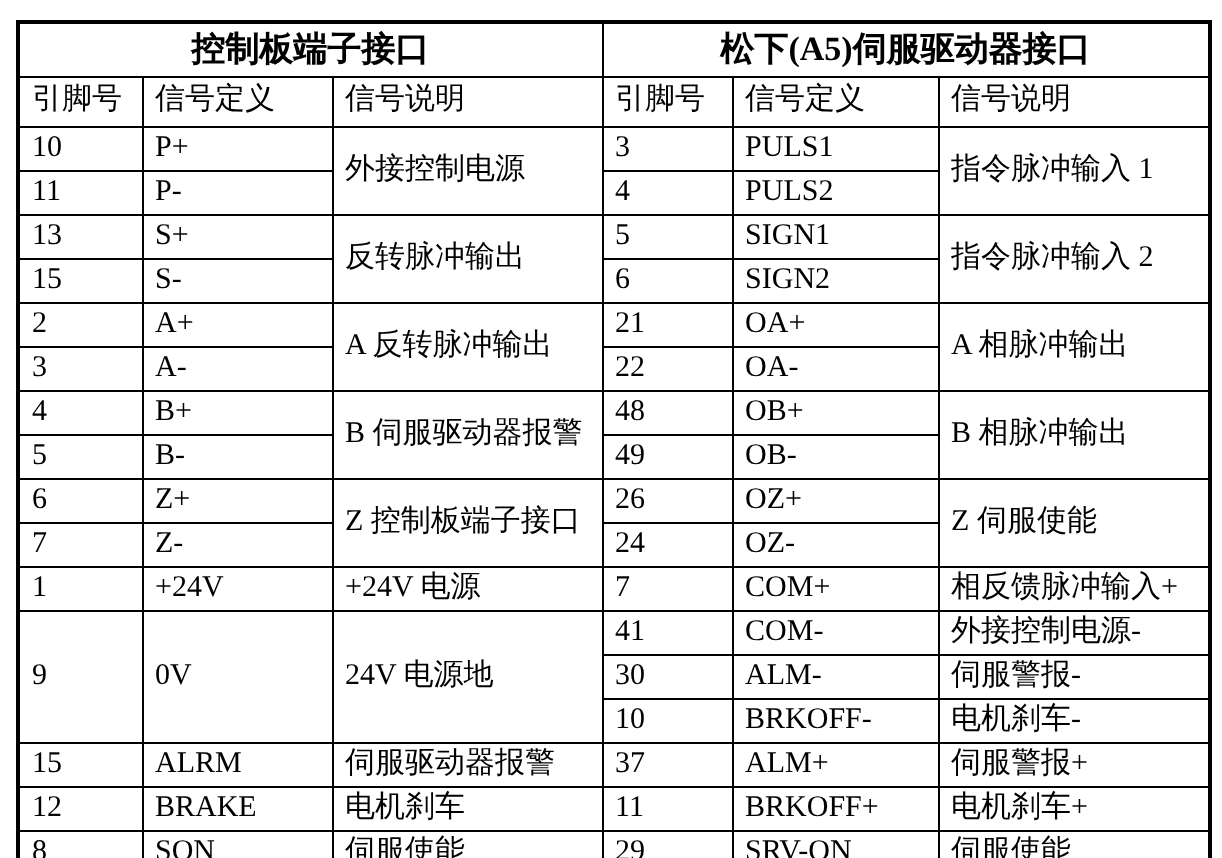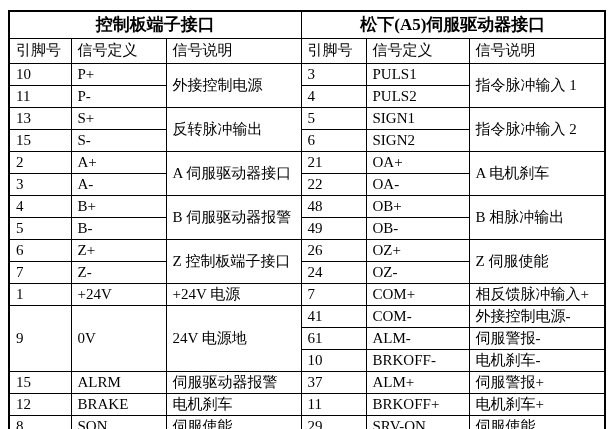--- a/index.html
+++ b/index.html
@@ -104,24 +104,24 @@
   <tr class="data-row">
     <td>15</td>
     <td>S-</td>
     <td>6</td>
     <td>SIGN2</td>
   </tr>
 
   <tr class="data-row">
     <td>2</td>
     <td>A+</td>
-    <td rowspan="2">A 伺服驱动器接口</td>
+    <td rowspan="2">A 反转脉冲输出</td>
     <td>21</td>
     <td>OA+</td>
-    <td rowspan="2">A 电机刹车</td>
+    <td rowspan="2">A 相脉冲输出</td>
   </tr>
   <tr class="data-row">
     <td>3</td>
     <td>A-</td>
     <td>22</td>
     <td>OA-</td>
   </tr>
 
   <tr class="data-row">
     <td>4</td>
@@ -164,21 +164,21 @@
 
   <tr class="data-row">
     <td rowspan="3">9</td>
     <td rowspan="3">0V</td>
     <td rowspan="3">24V 电源地</td>
     <td>41</td>
     <td>COM-</td>
     <td>外接控制电源-</td>
   </tr>
   <tr class="data-row">
-    <td>61</td>
+    <td>30</td>
     <td>ALM-</td>
     <td>伺服警报-</td>
   </tr>
   <tr class="data-row">
     <td>10</td>
     <td>BRKOFF-</td>
     <td>电机刹车-</td>
   </tr>
 
   <tr class="data-row">

